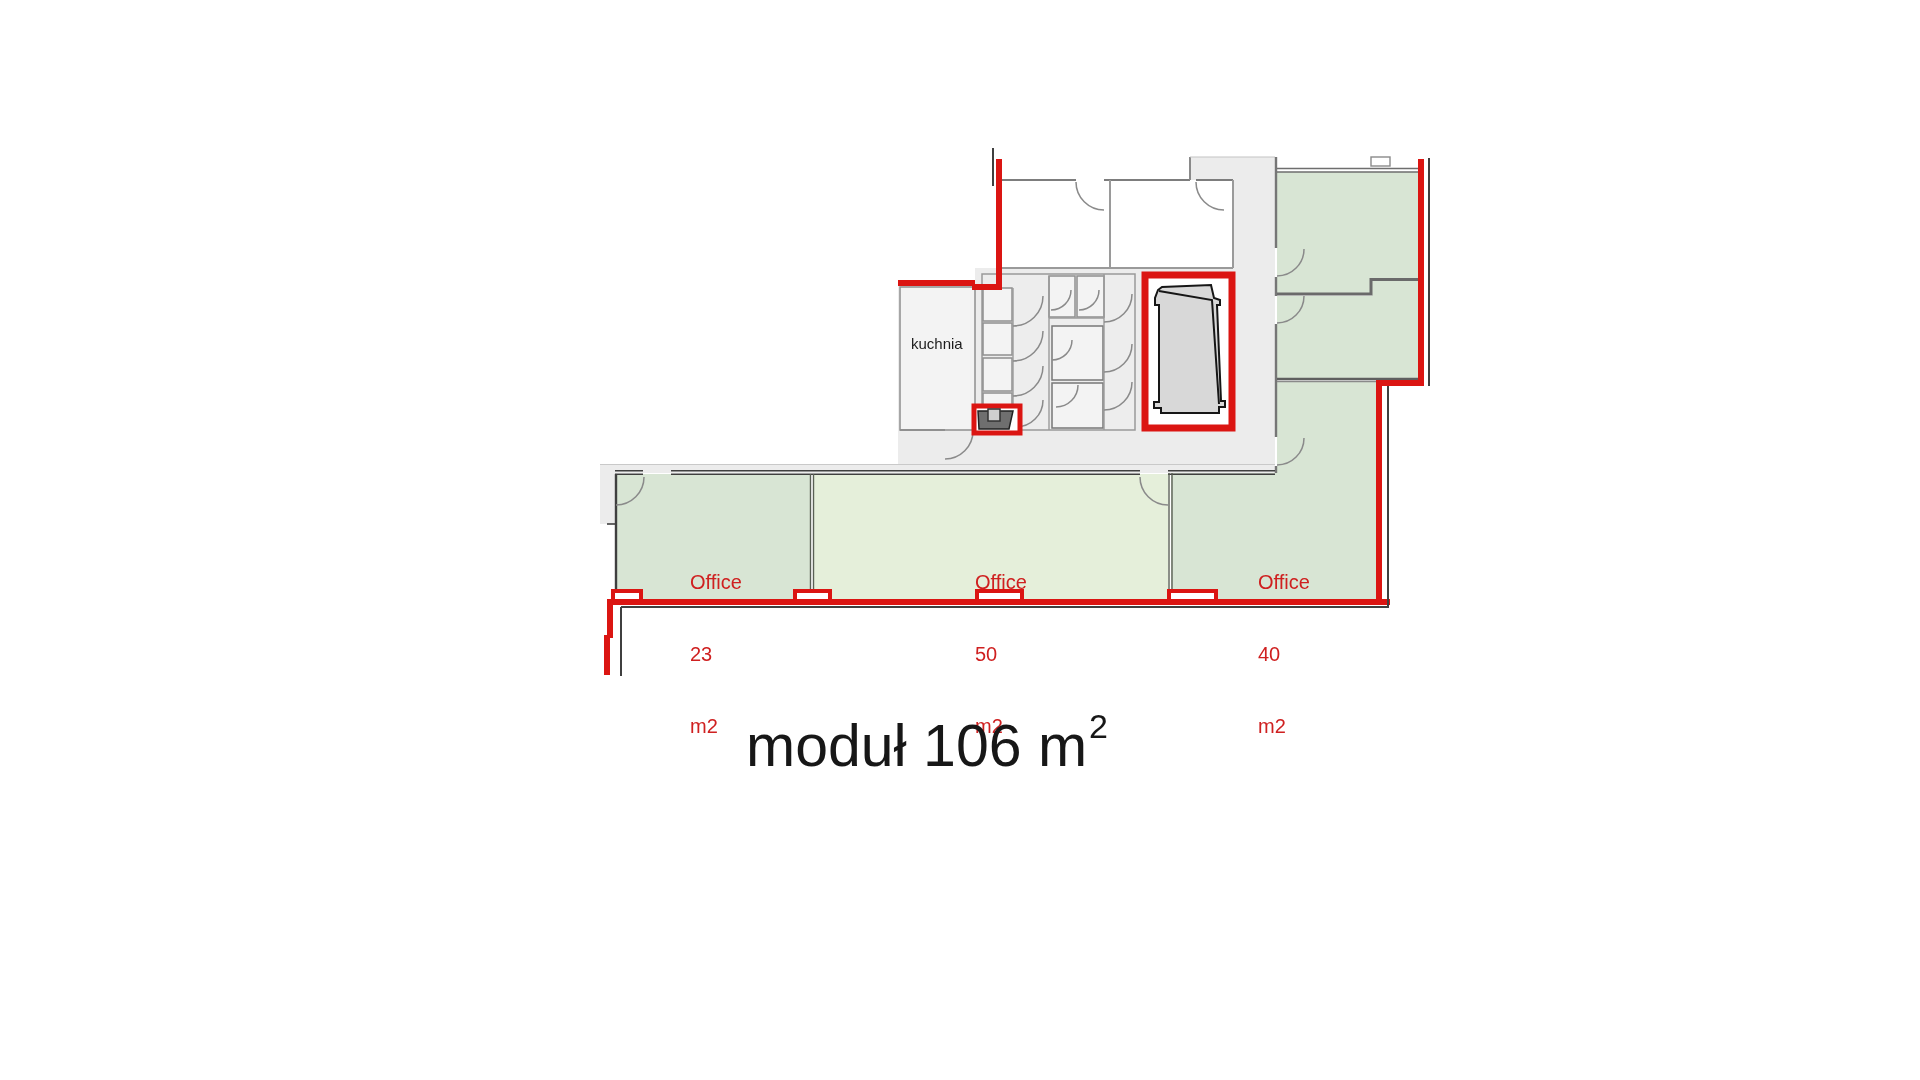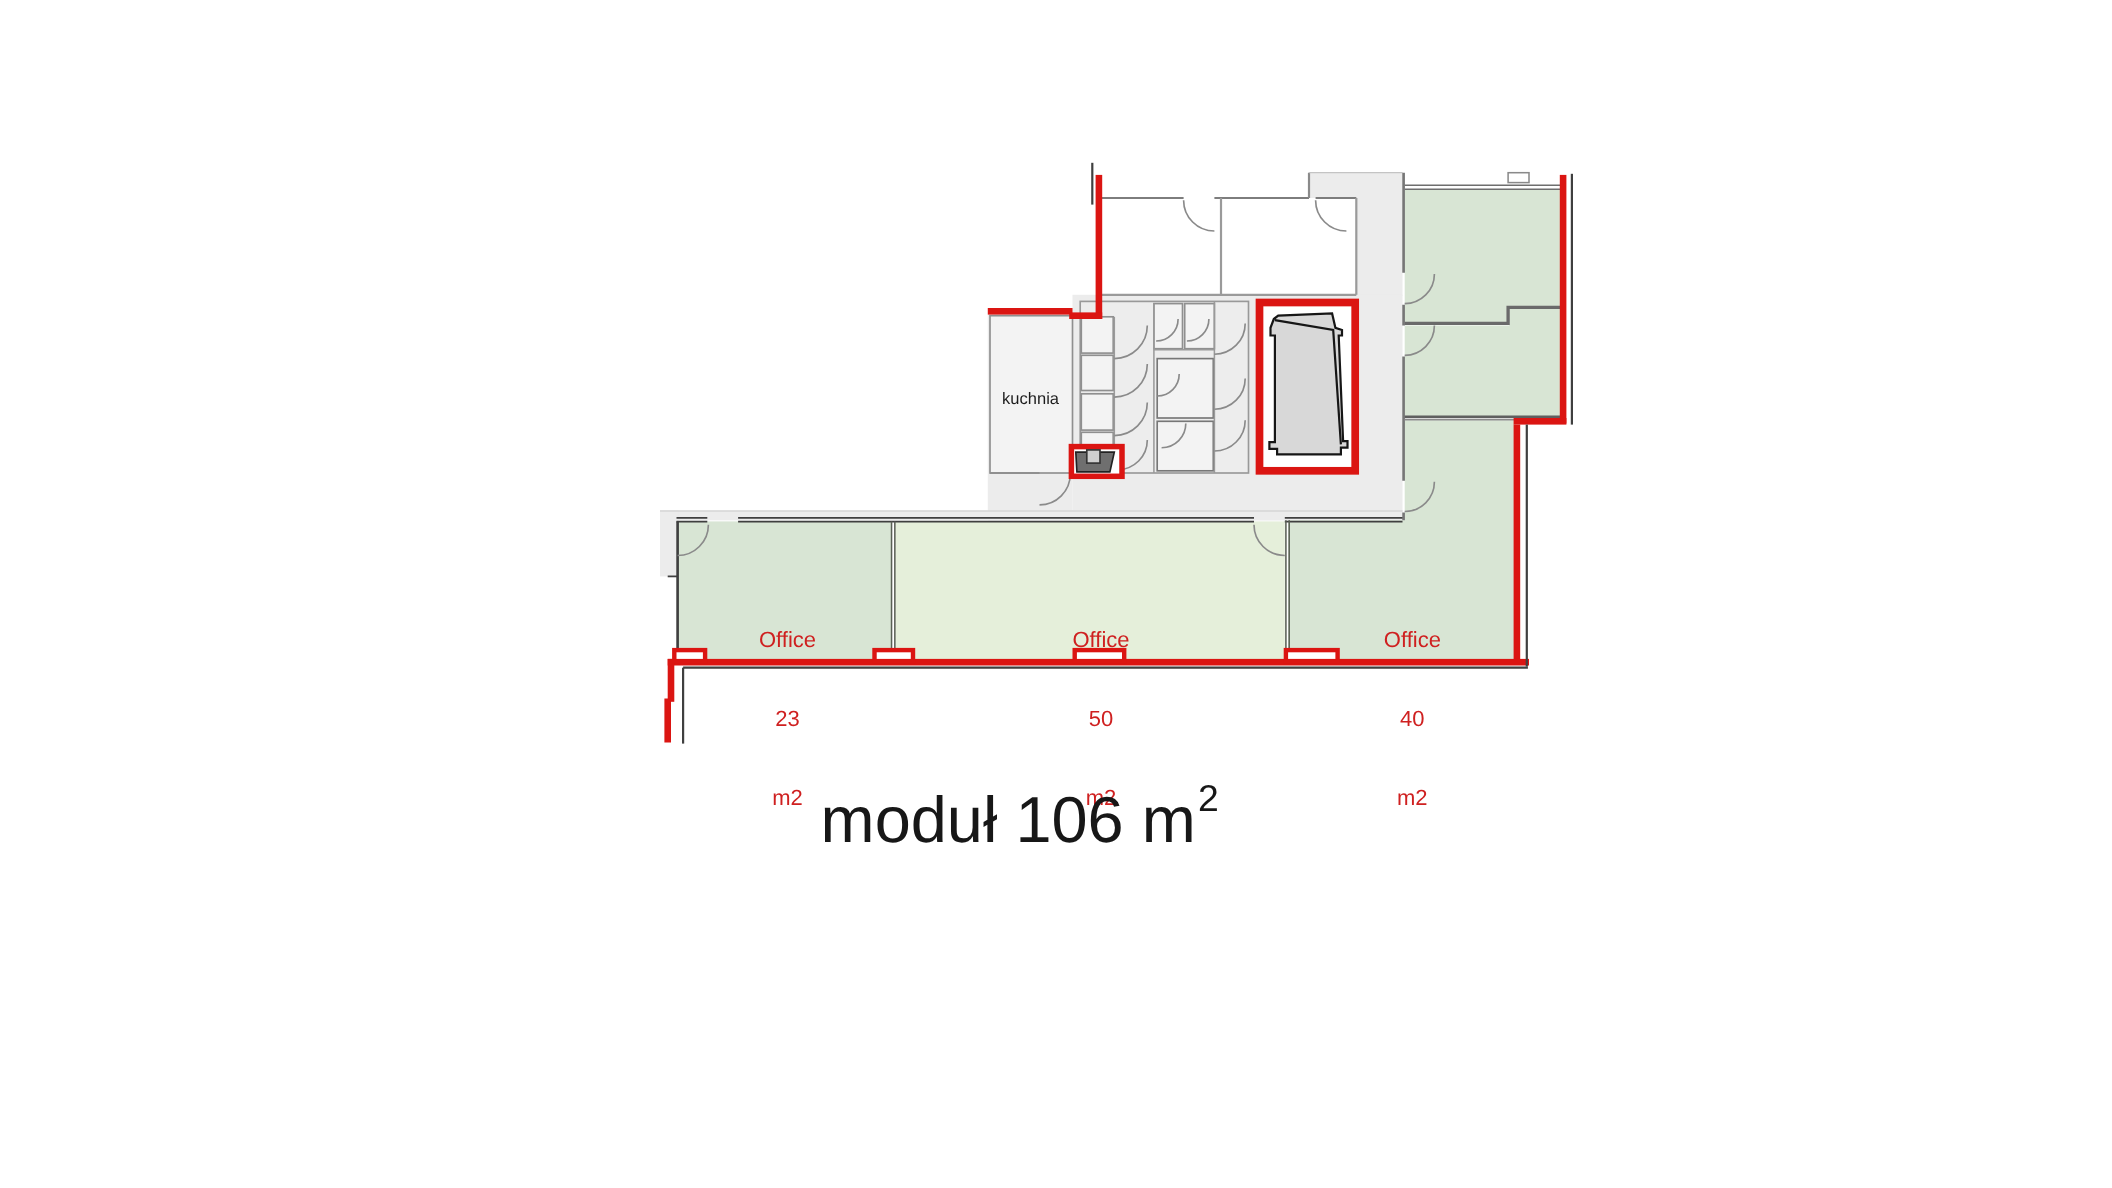--- a/index.html
+++ b/index.html
@@ -1,22 +1,22 @@
 <!DOCTYPE html>
 <html><head>
 <meta charset="utf-8">
 <style>
   html,body{margin:0;padding:0;background:#ffffff;}
   #stage{position:relative;width:1920px;height:1080px;background:#ffffff;overflow:hidden;
          font-family:"Liberation Sans",sans-serif;}
   #plan-svg{position:absolute;left:0;top:0;}
   .room-label{position:absolute;color:#cf2020;font-size:20px;line-height:24px;
-              font-family:"Liberation Sans",sans-serif;white-space:pre;text-align:center;}
+              font-family:"Liberation Sans",sans-serif;white-space:pre;}
   .room-label span{display:block;}
-  #kitchen-label{position:absolute;left:911px;top:354px;color:#1c1c1c;font-size:15px;
+  #kitchen-label{position:absolute;left:911px;top:335px;color:#1c1c1c;font-size:15px;
                  font-family:"Liberation Sans",sans-serif;}
   #plan-title{position:absolute;left:746px;top:708px;color:#171717;font-size:59px;
               font-weight:300;font-family:"Liberation Sans",sans-serif;line-height:1.1;}
   #plan-title sup{font-size:34px;vertical-align:28px;margin-left:2px;}
 </style>
 </head>
 <body>
 
 <div id="stage">
 

